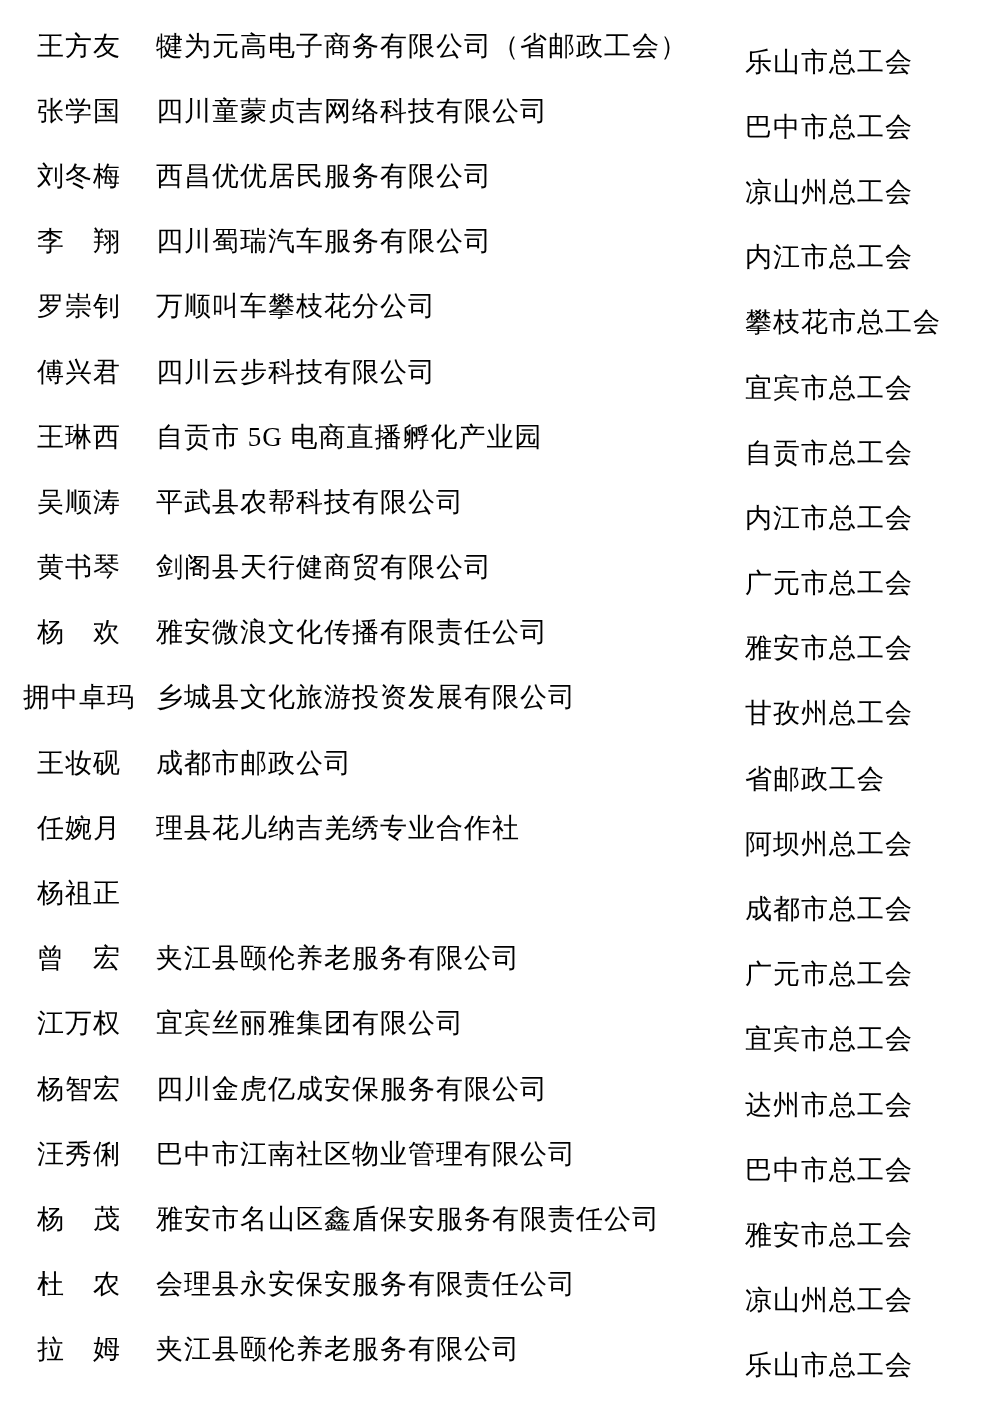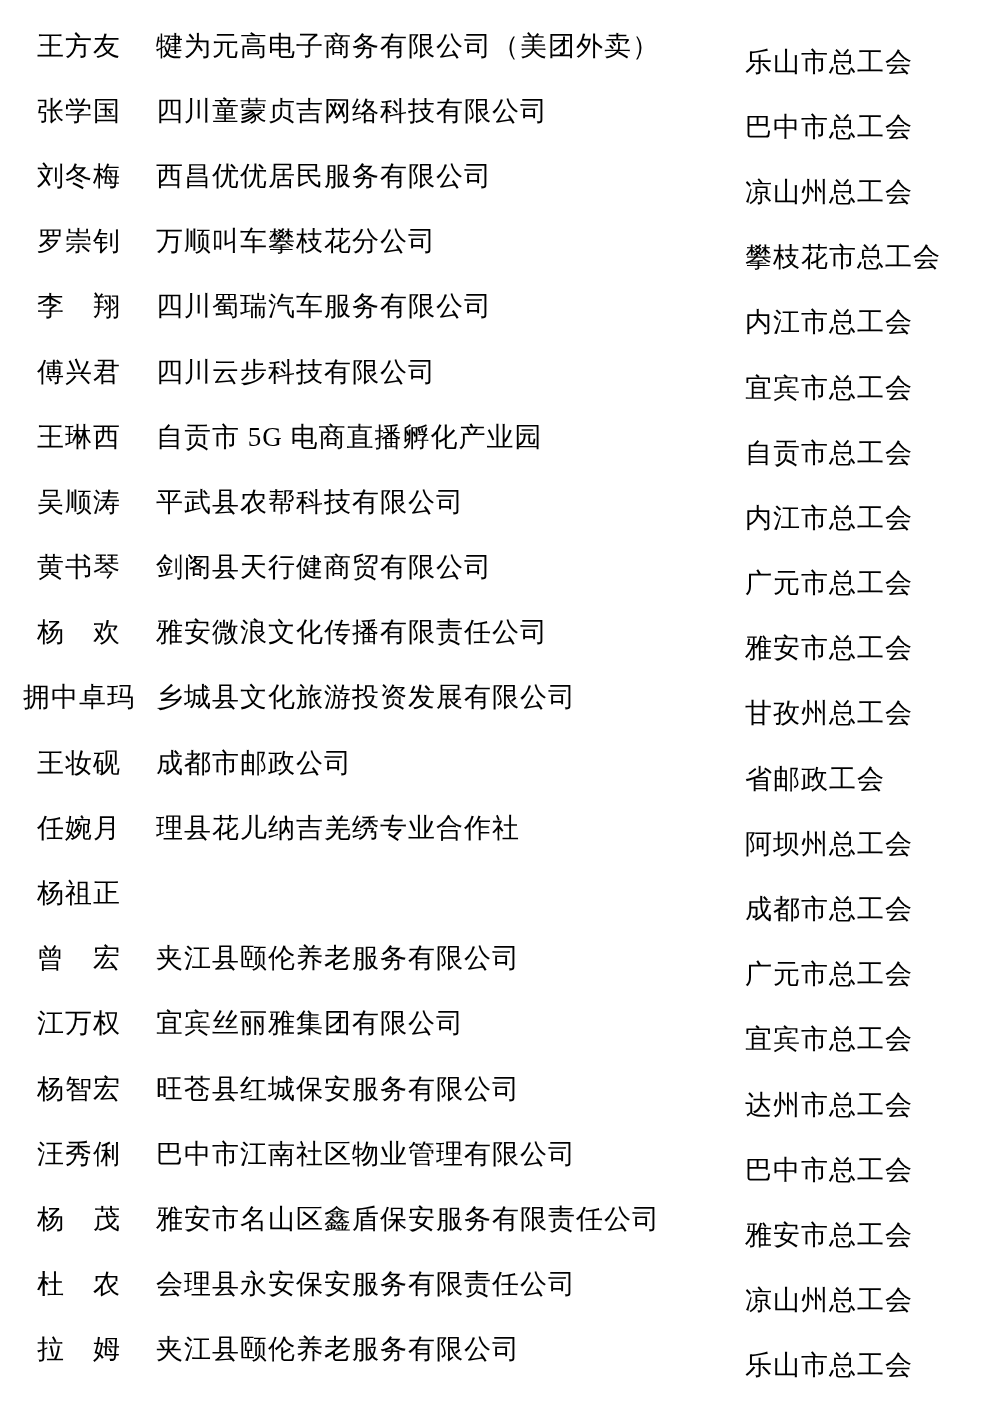--- a/index.html
+++ b/index.html
@@ -49,46 +49,46 @@
   }
 </style>
 </head>
 <body>
 
 <div class="doc">
   <div class="rows" id="rows">
 
       <div class="row">
         <span class="cell name">王方友</span>
-        <span class="cell company">犍为元高电子商务有限公司（美团外卖）</span>
+        <span class="cell company">犍为元高电子商务有限公司（省邮政工会）</span>
         <span class="cell union">乐山市总工会</span>
       </div>
 
       <div class="row">
         <span class="cell name">张学国</span>
         <span class="cell company">四川童蒙贞吉网络科技有限公司</span>
         <span class="cell union">巴中市总工会</span>
       </div>
 
       <div class="row">
         <span class="cell name">刘冬梅</span>
         <span class="cell company">西昌优优居民服务有限公司</span>
         <span class="cell union">凉山州总工会</span>
       </div>
 
       <div class="row">
+        <span class="cell name">李　翔</span>
+        <span class="cell company">四川蜀瑞汽车服务有限公司</span>
+        <span class="cell union">内江市总工会</span>
+      </div>
+
+      <div class="row">
         <span class="cell name">罗崇钊</span>
         <span class="cell company">万顺叫车攀枝花分公司</span>
         <span class="cell union">攀枝花市总工会</span>
-      </div>
-
-      <div class="row">
-        <span class="cell name">李　翔</span>
-        <span class="cell company">四川蜀瑞汽车服务有限公司</span>
-        <span class="cell union">内江市总工会</span>
       </div>
 
       <div class="row">
         <span class="cell name">傅兴君</span>
         <span class="cell company">四川云步科技有限公司</span>
         <span class="cell union">宜宾市总工会</span>
       </div>
 
       <div class="row">
         <span class="cell name">王琳西</span>
@@ -144,21 +144,21 @@
       </div>
 
       <div class="row">
         <span class="cell name">江万权</span>
         <span class="cell company">宜宾丝丽雅集团有限公司</span>
         <span class="cell union">宜宾市总工会</span>
       </div>
 
       <div class="row">
         <span class="cell name">杨智宏</span>
-        <span class="cell company">旺苍县红城保安服务有限公司</span>
+        <span class="cell company">四川金虎亿成安保服务有限公司</span>
         <span class="cell union">达州市总工会</span>
       </div>
 
       <div class="row">
         <span class="cell name">汪秀俐</span>
         <span class="cell company">巴中市江南社区物业管理有限公司</span>
         <span class="cell union">巴中市总工会</span>
       </div>
 
       <div class="row">

